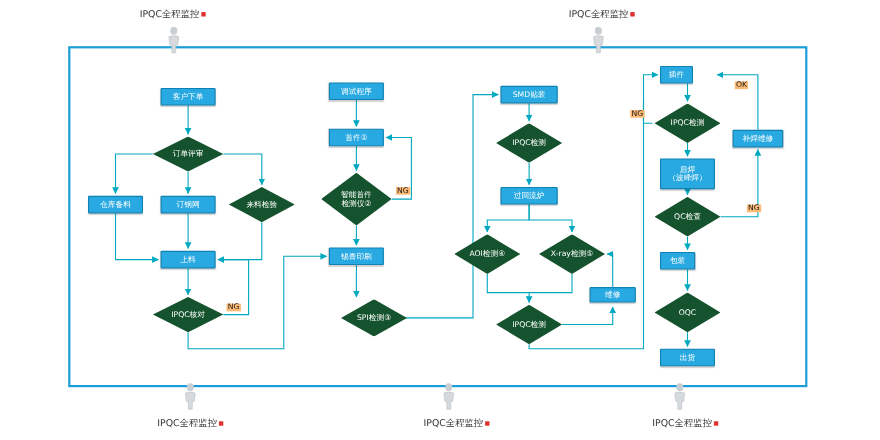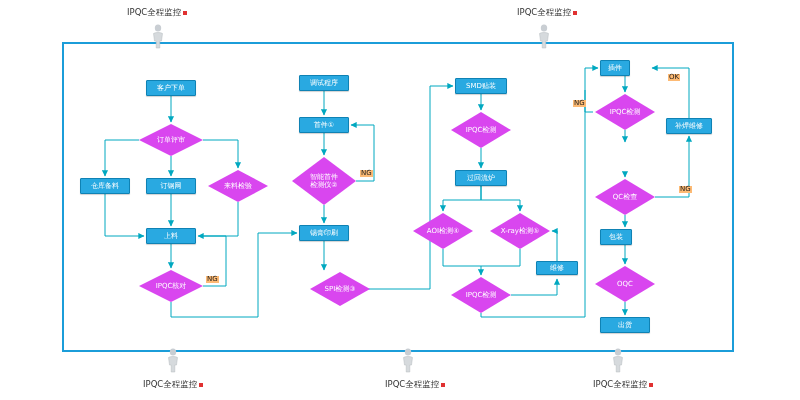--- a/index.html
+++ b/index.html
@@ -6,21 +6,21 @@
   html,body { width:800px; height:400px; background:#ffffff; overflow:hidden;
     font-family:"DejaVu Sans","Liberation Sans",sans-serif; }
   .stage { position:absolute; left:0; top:0; width:800px; height:400px; }
   .frame { position:absolute; left:62px; top:42px; width:672px; height:310px;
     border:2px solid #1b9dd9; }
   svg.edges { position:absolute; left:0; top:0; }
   .node { position:absolute; display:flex; align-items:center; justify-content:center;
     text-align:center; color:#fff; font-size:7px; line-height:1.2; white-space:pre-line; }
   .rect { background:#29a9e1; border:1px solid #0f82b4; border-radius:1px;
     box-shadow:0 1px 1px rgba(0,0,0,.18); }
-  .diamond { background:#d946ef; clip-path:polygon(50% 0,100% 50%,50% 100%,0 50%); }
+  .diamond { background:#14532d; clip-path:polygon(50% 0,100% 50%,50% 100%,0 50%); }
   .edge-label { position:absolute; font-size:7px; color:#1a1a1a; background:#fdba74;
     padding:0 1px; line-height:1; }
   .monitor { position:absolute; font-size:8.5px; color:#333; display:flex;
     align-items:center; gap:2px; white-space:nowrap;text-align:right; }
   .red-dot { width:4px; height:4px; background:#e03131; display:inline-block; }
   .person { position:absolute; }
 </style>
 </head>
 <body>
 
@@ -90,20 +90,22 @@
   <div class="node rect" style="left:455px;top:78px;width:52px;height:16px">SMD贴装</div>
   <div class="node diamond" style="left:451px;top:112px;width:60px;height:36px">IPQC检测</div>
   <div class="node rect" style="left:455px;top:170px;width:52px;height:16px">过回流炉</div>
   <div class="node diamond" style="left:413px;top:213px;width:60px;height:36px">AOI检测④</div>
   <div class="node diamond" style="left:490px;top:213px;width:60px;height:36px">X-ray检测⑤</div>
   <div class="node rect" style="left:536px;top:261px;width:42px;height:14px">维修</div>
   <div class="node diamond" style="left:451px;top:277px;width:60px;height:36px">IPQC检测</div>
 
   <div class="node rect" style="left:600px;top:60px;width:30px;height:16px">插件</div>
   <div class="node diamond" style="left:595px;top:94px;width:60px;height:36px">IPQC检测</div>
+  <div class="node rect" style="left:600px;top:144px;width:50px;height:28px">后焊
+（波峰焊）</div>
   <div class="node rect" style="left:666px;top:118px;width:46px;height:16px">补焊维修</div>
   <div class="node diamond" style="left:595px;top:179px;width:60px;height:36px">QC检查</div>
   <div class="node rect" style="left:600px;top:229px;width:32px;height:16px">包装</div>
   <div class="node diamond" style="left:595px;top:266px;width:60px;height:36px">OQC</div>
   <div class="node rect" style="left:600px;top:317px;width:50px;height:16px">出货</div>
 
   <span class="edge-label" style="left:206px;top:276px">NG</span>
   <span class="edge-label" style="left:360px;top:170px">NG</span>
   <span class="edge-label" style="left:573px;top:100px">NG</span>
   <span class="edge-label" style="left:679px;top:186px">NG</span>

